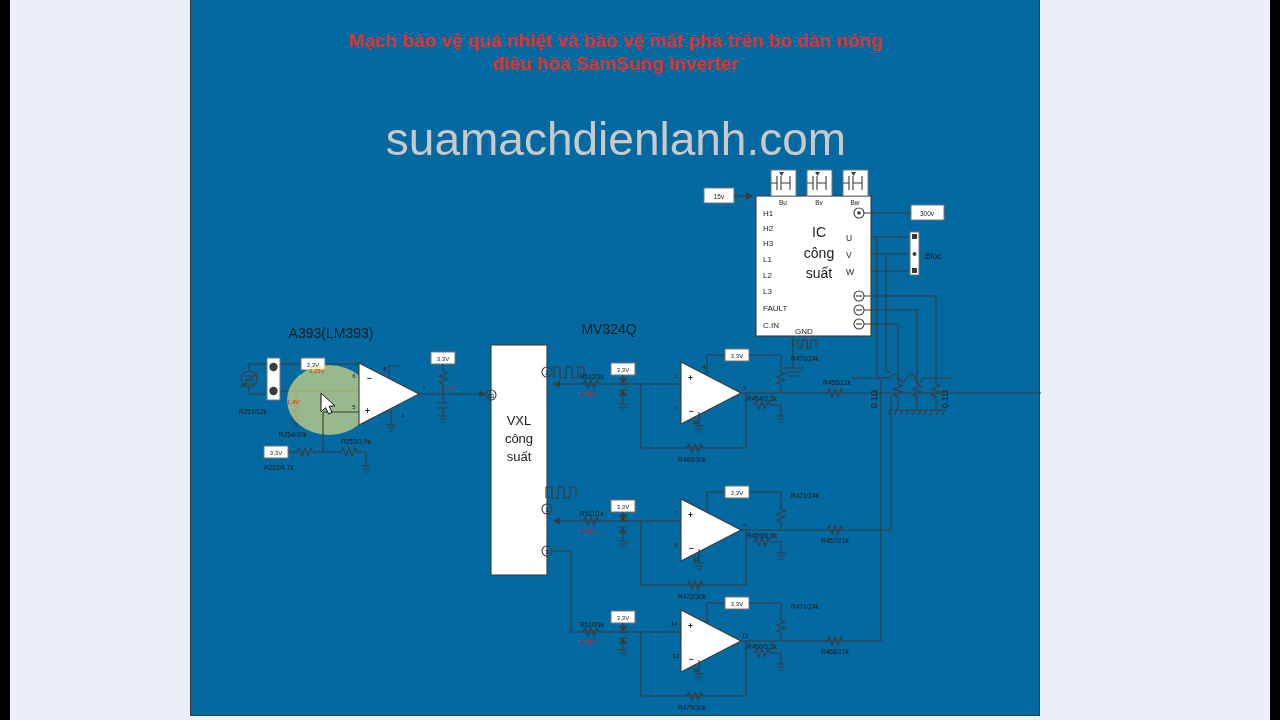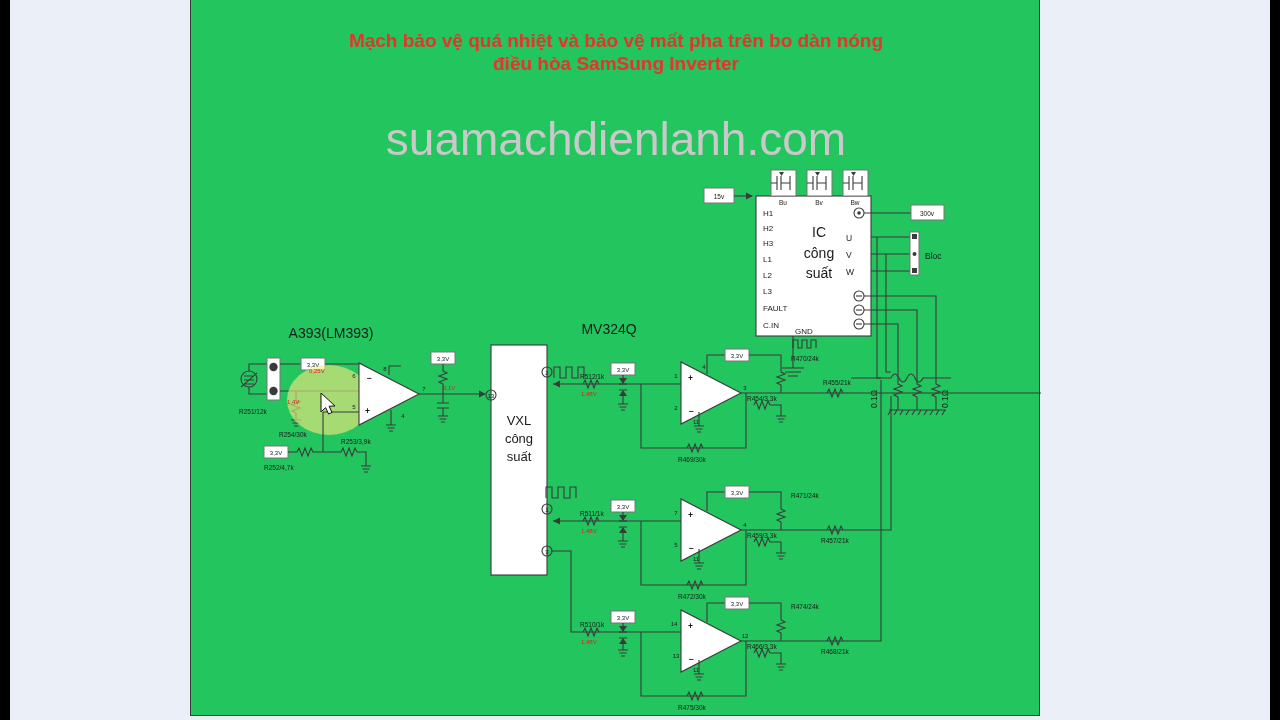--- a/index.html
+++ b/index.html
@@ -1,21 +1,21 @@
 <!DOCTYPE html>
 <html><head>
 <meta charset="utf-8">
 <style>
   html,body{margin:0;padding:0;background:#000;}
   body{width:1280px;height:720px;overflow:hidden;font-family:"Liberation Sans",sans-serif;}
   #stage{position:relative;width:1280px;height:720px;background:#000;}
   
   #page-band{position:absolute;left:10px;top:0;width:1260px;height:720px;background:#eaeff8;}
   
-  #sheet{position:absolute;left:190px;top:0;width:850px;height:716px;background:#22c55e;border:1px solid #3a3a3a;border-top:none;box-sizing:border-box;}
+  #sheet{position:absolute;left:190px;top:0;width:850px;height:716px;background:#0369a1;border:1px solid #3a3a3a;border-top:none;box-sizing:border-box;}
   .svgwrap{position:absolute;left:0;top:0;width:850px;height:716px;}
   svg{display:block;}
   text{font-family:"Liberation Sans",sans-serif;}
   .ttl{fill:#e8332a;font-size:19px;font-weight:bold;text-anchor:middle;}
   .wm{fill:#c9c9c9;font-size:46px;text-anchor:middle;}
   .lbl{fill:#1a1a1a;font-size:8.5px;}
   .lbl-sm{fill:#1a1a1a;font-size:6.5px;}
   .lbl-sm-c{fill:#1a1a1a;font-size:6.5px;text-anchor:middle;}
   .pin{fill:#1a1a1a;font-size:8px;}
   .hdr{fill:#1a1a1a;font-size:14px;text-anchor:middle;}

